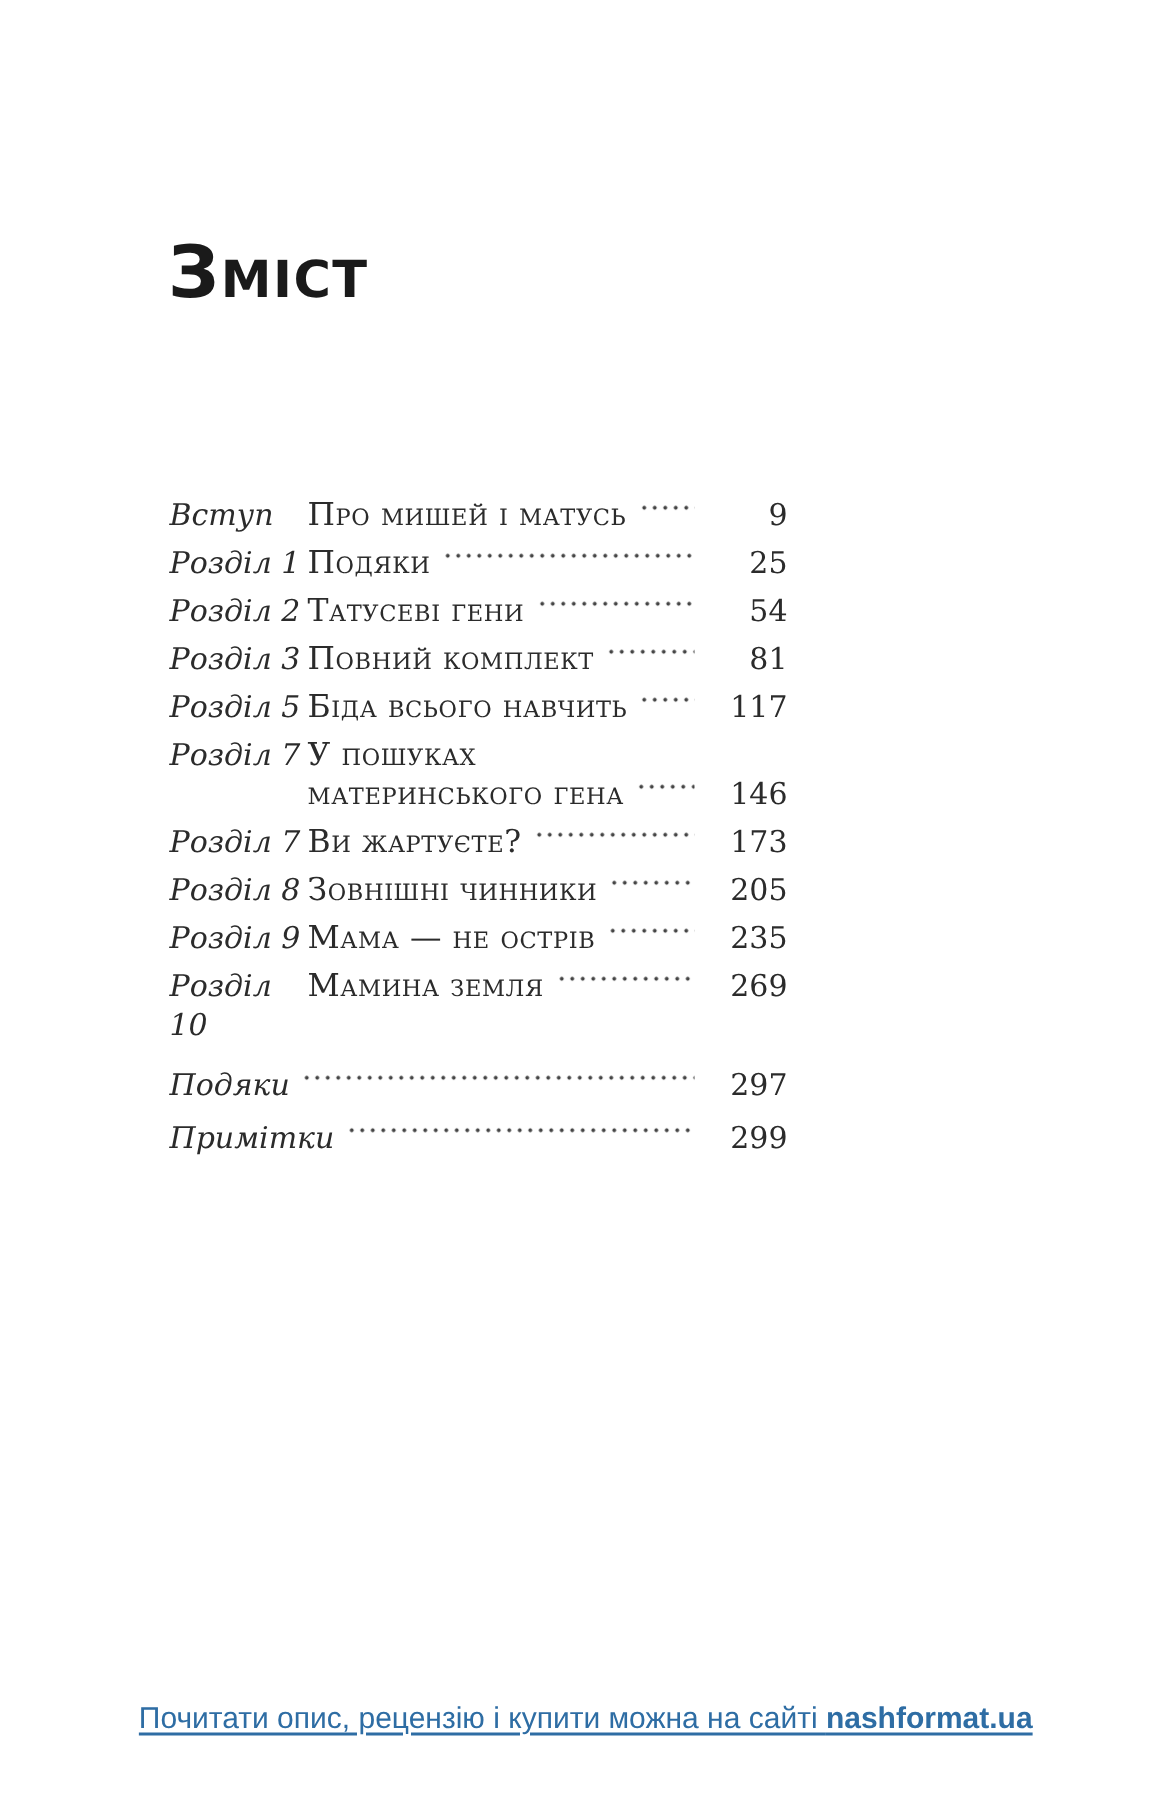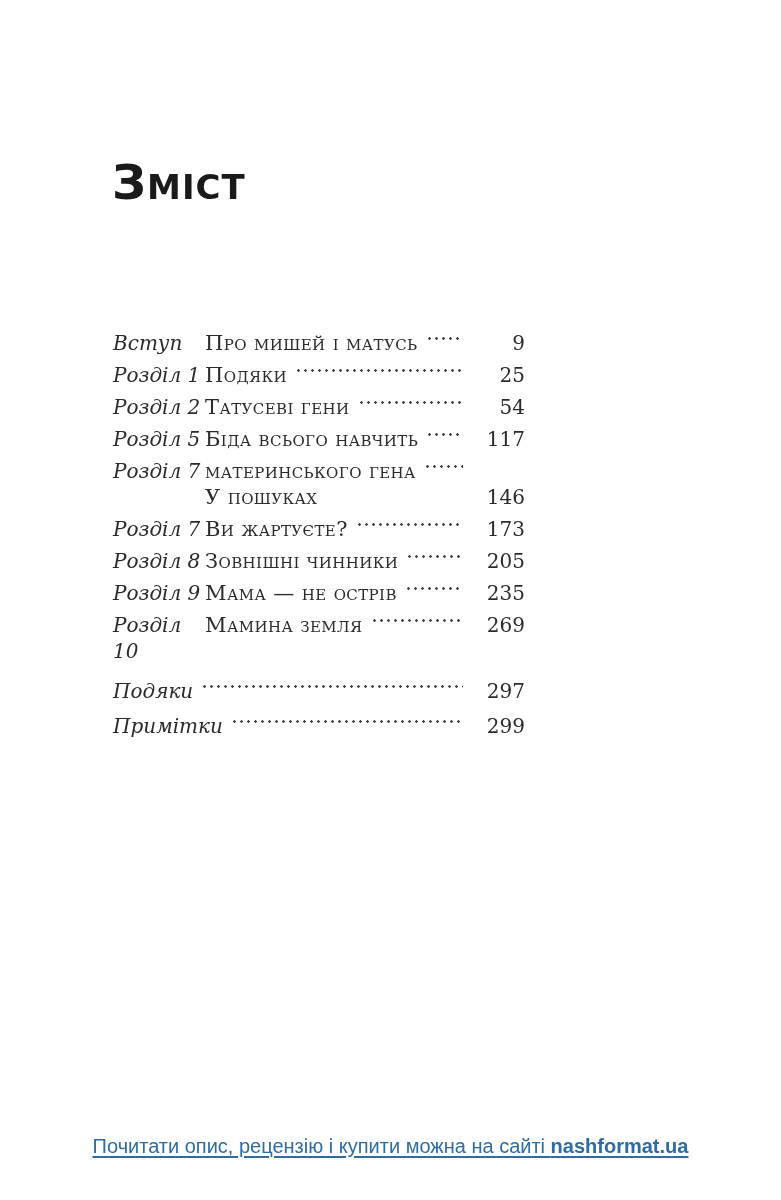--- a/index.html
+++ b/index.html
@@ -87,37 +87,47 @@
         <span class="label">Розділ 2</span>
         <div class="mid">
           <div class="line last-line">
             <span class="title-text">Татусеві гени</span>
             <span class="leader"></span>
           </div>
         </div>
         <span class="page">54</span>
       </div>
       <div class="toc-row">
+        <span class="label">Розділ 3</span>
+        <div class="mid">
+          <div class="line last-line">
+            <span class="title-text">Повний комплект</span>
+            <span class="leader"></span>
+          </div>
+        </div>
+        <span class="page">81</span>
+      </div>
+      <div class="toc-row">
         <span class="label">Розділ 5</span>
         <div class="mid">
           <div class="line last-line">
             <span class="title-text">Біда всього навчить</span>
             <span class="leader"></span>
           </div>
         </div>
         <span class="page">117</span>
       </div>
       <div class="toc-row two-line">
         <span class="label">Розділ 7</span>
         <div class="mid">
+          <div class="line"><span class="title-text">У пошуках</span></div>
           <div class="line last-line">
             <span class="title-text">материнського гена</span>
             <span class="leader"></span>
           </div>
-          <div class="line"><span class="title-text">У пошуках</span></div>
         </div>
         <span class="page">146</span>
       </div>
       <div class="toc-row">
         <span class="label">Розділ 7</span>
         <div class="mid">
           <div class="line last-line">
             <span class="title-text">Ви жартуєте?</span>
             <span class="leader"></span>
           </div>

